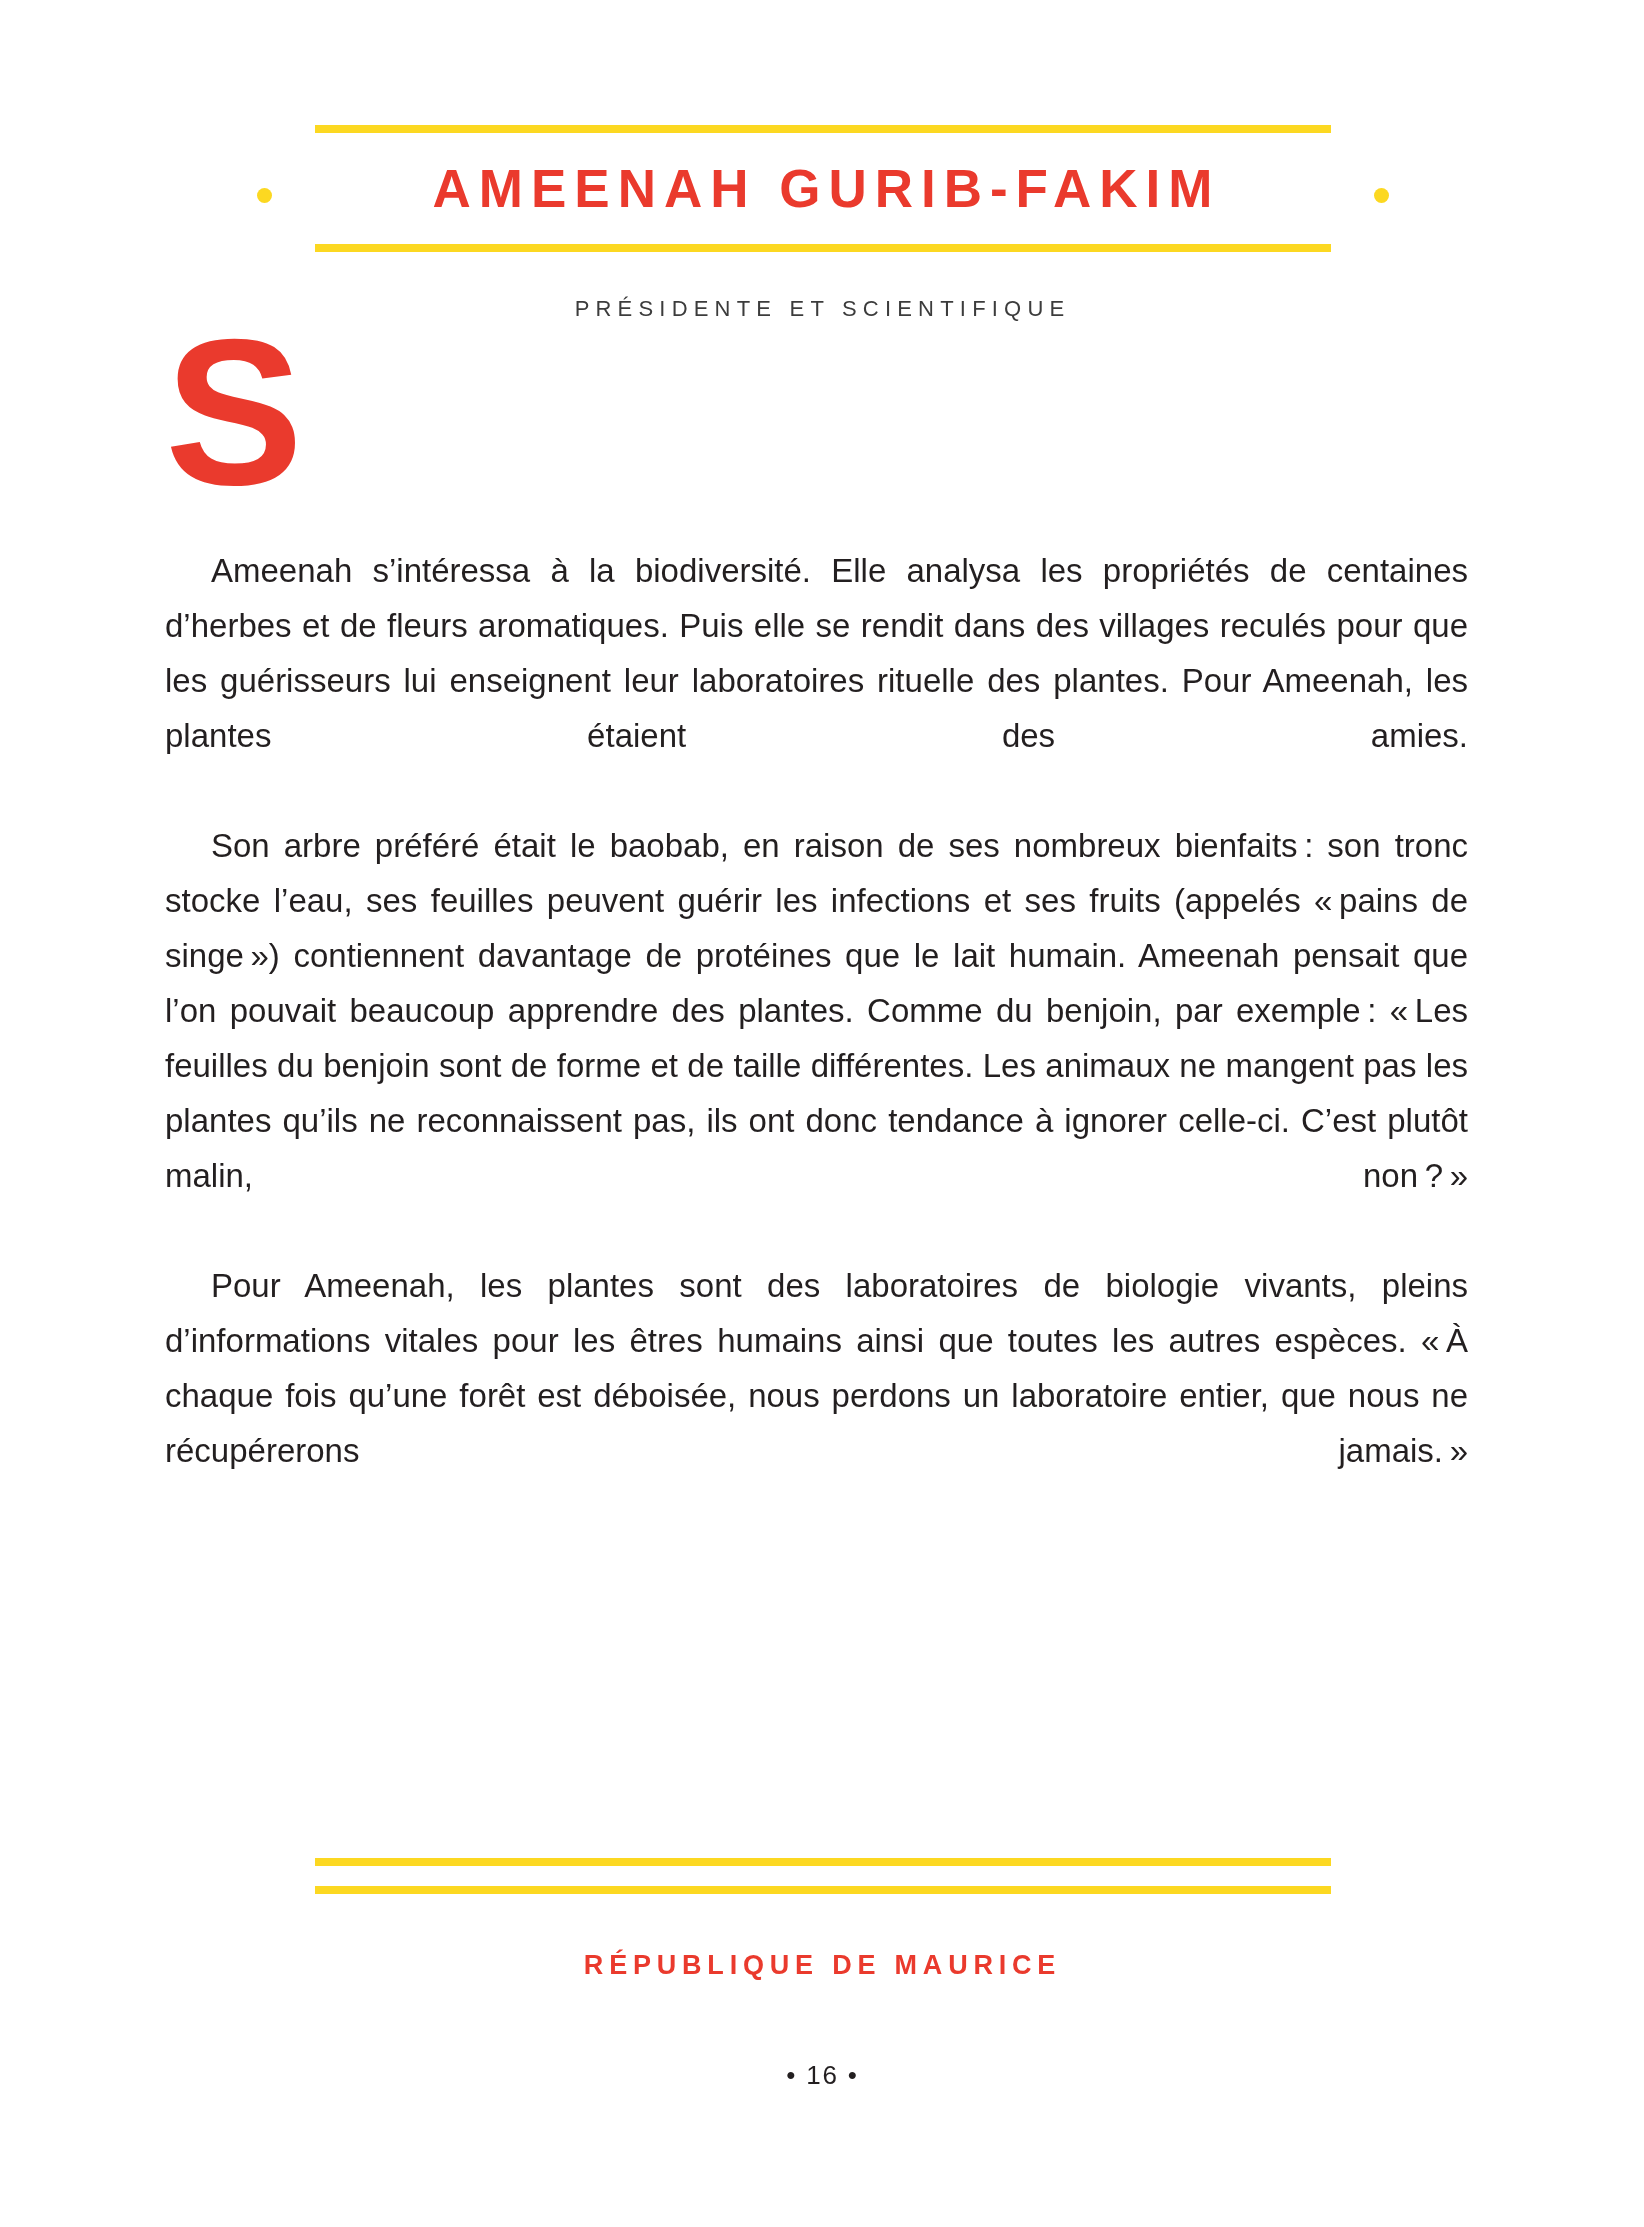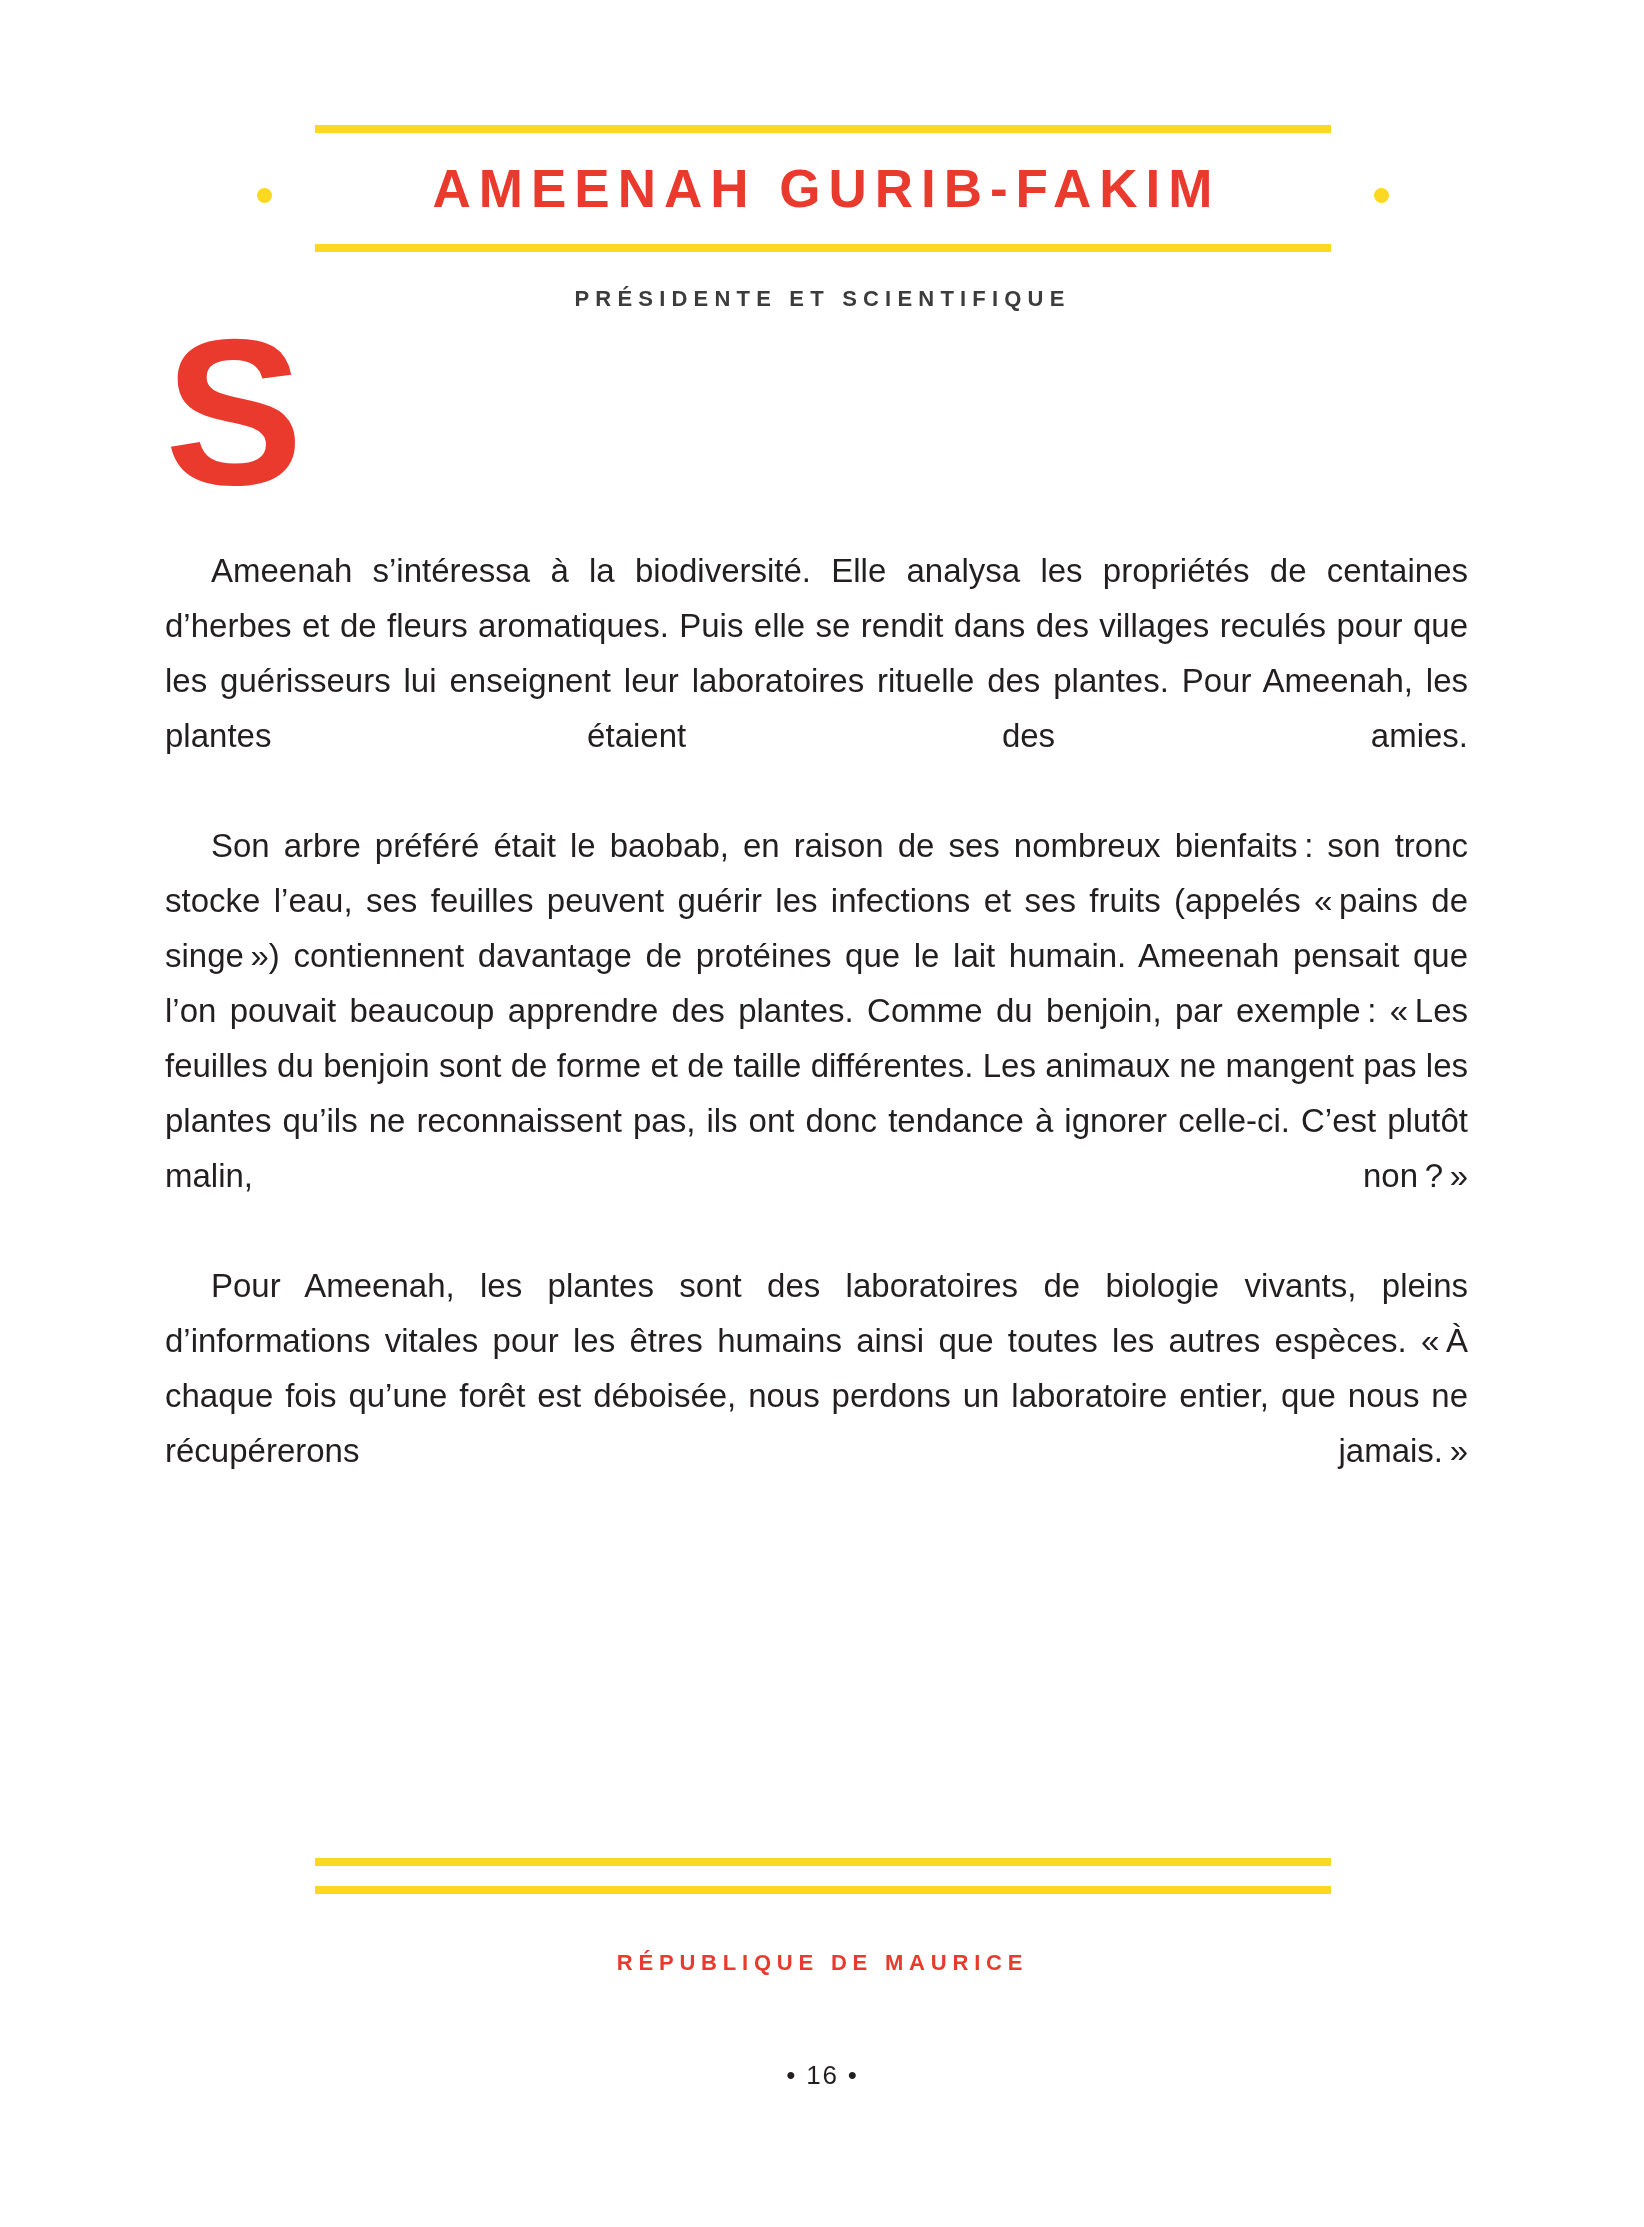--- a/index.html
+++ b/index.html
@@ -68,24 +68,24 @@
     width: 15px;
     height: 15px;
     border-radius: 50%;
     background: #fcd821;
     flex: 0 0 auto;
   }
   .bullet-left  { position: absolute; left: -58px; top: 43px; }
   .bullet-right { position: absolute; right: -58px; top: 43px; }
 
   .subtitle {
-    margin-top: 34px;
+    margin-top: 44px;
     font-size: 22px;
     letter-spacing: 6.2px;
-    font-weight: bold;
+    font-weight: normal;
     color: #3c3c3c;
     text-align: center;
   }
 
   
   .article {
     position: absolute;
     left: 165px;
     top: 328px;
     width: 1303px;
@@ -138,21 +138,21 @@
     text-align: center;
   }
   .born-line {
     font-size: 21.4px;
     letter-spacing: 5.8px;
     color: #3c3c3c;
     font-weight: normal;
   }
   .country-line {
     margin-top: 23px;
-    font-size: 22px;
+    font-size: 27px;
     letter-spacing: 5.8px;
     color: #ea3a2d;
     font-weight: bold;
   }
 
   .page-number {
     position: absolute;
     left: 0;
     right: 0;
     top: 2060px;

